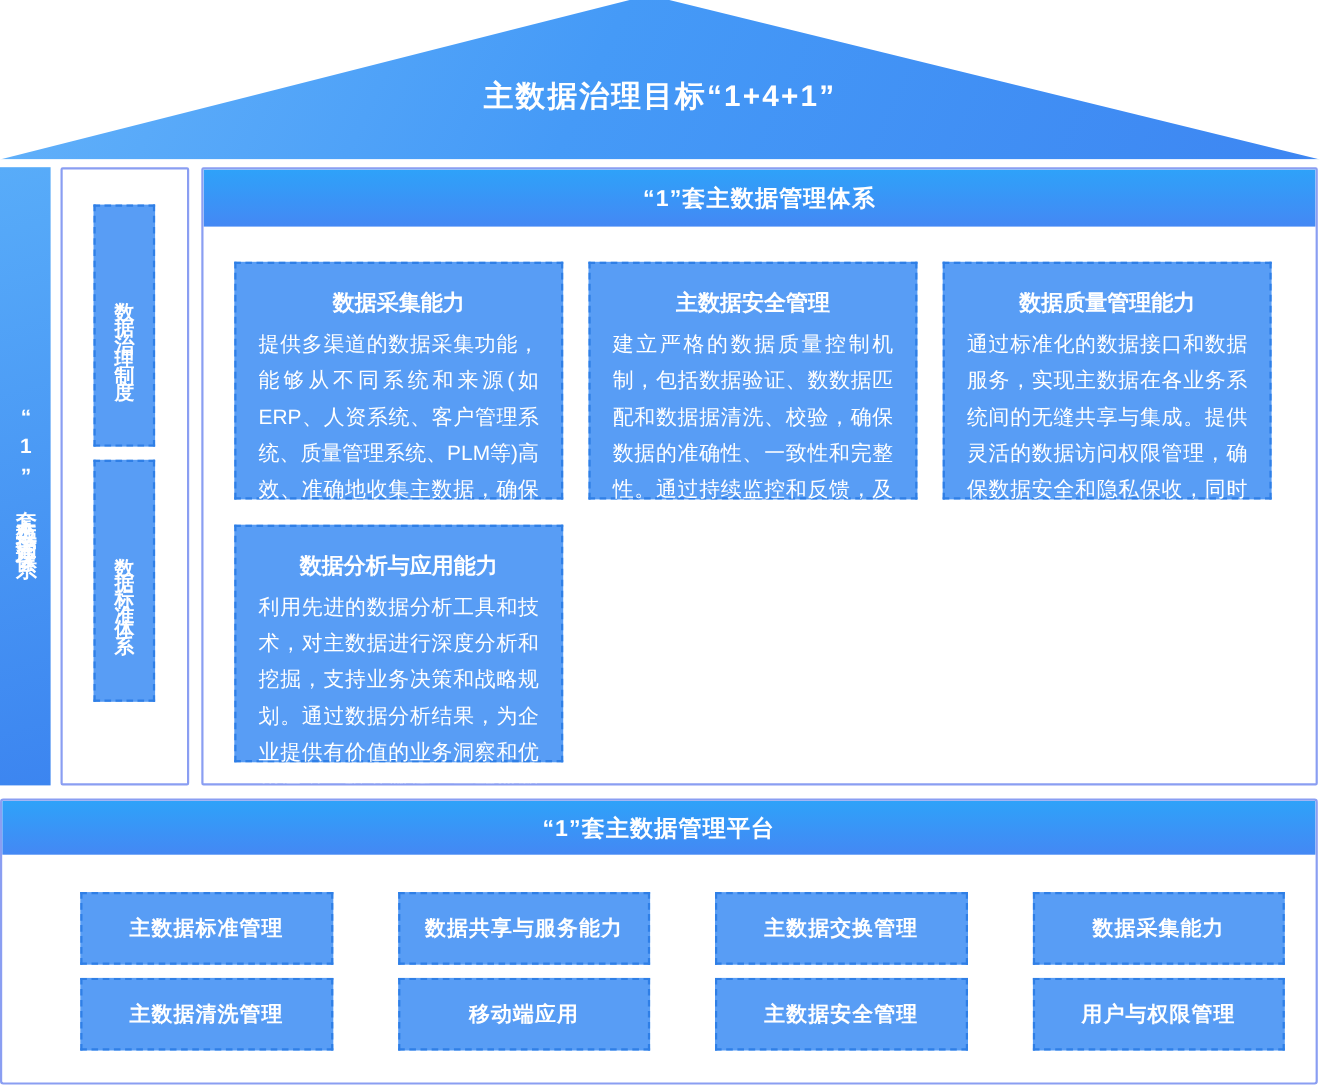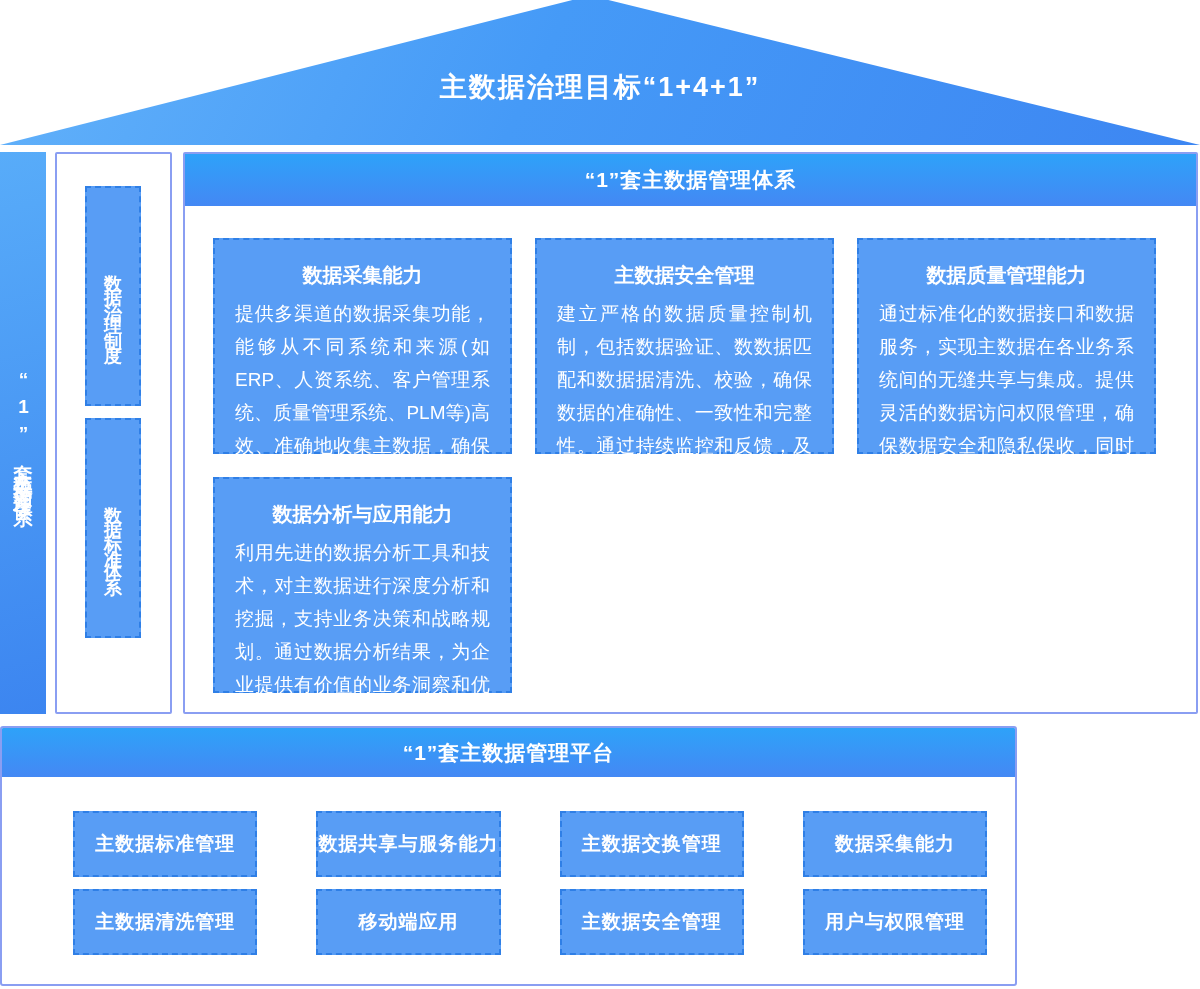--- a/index.html
+++ b/index.html
@@ -71,21 +71,21 @@
   }
   .cap-title{
     text-align:center;font-size:20px;font-weight:700;margin:6px 0 8px 0;
   }
   .cap-desc{
     font-size:19px;line-height:33px;text-align:justify;
   }
 
   
   .platform{
-    position:absolute;left:0;top:726px;width:1017px;height:260px;
+    position:absolute;left:0;top:726px;width:1198px;height:260px;
     box-sizing:border-box;border:2px solid #8a9ef2;background:#ffffff;
     border-radius:3px;overflow:hidden;
   }
   .platform .panel-header{height:49px;}
   .module-grid{
     display:grid;grid-template-columns:repeat(4,1fr);
     grid-auto-rows:66px;column-gap:15px;row-gap:12px;
     padding:34px 28px 0 27px;
   }
   .module-box{

